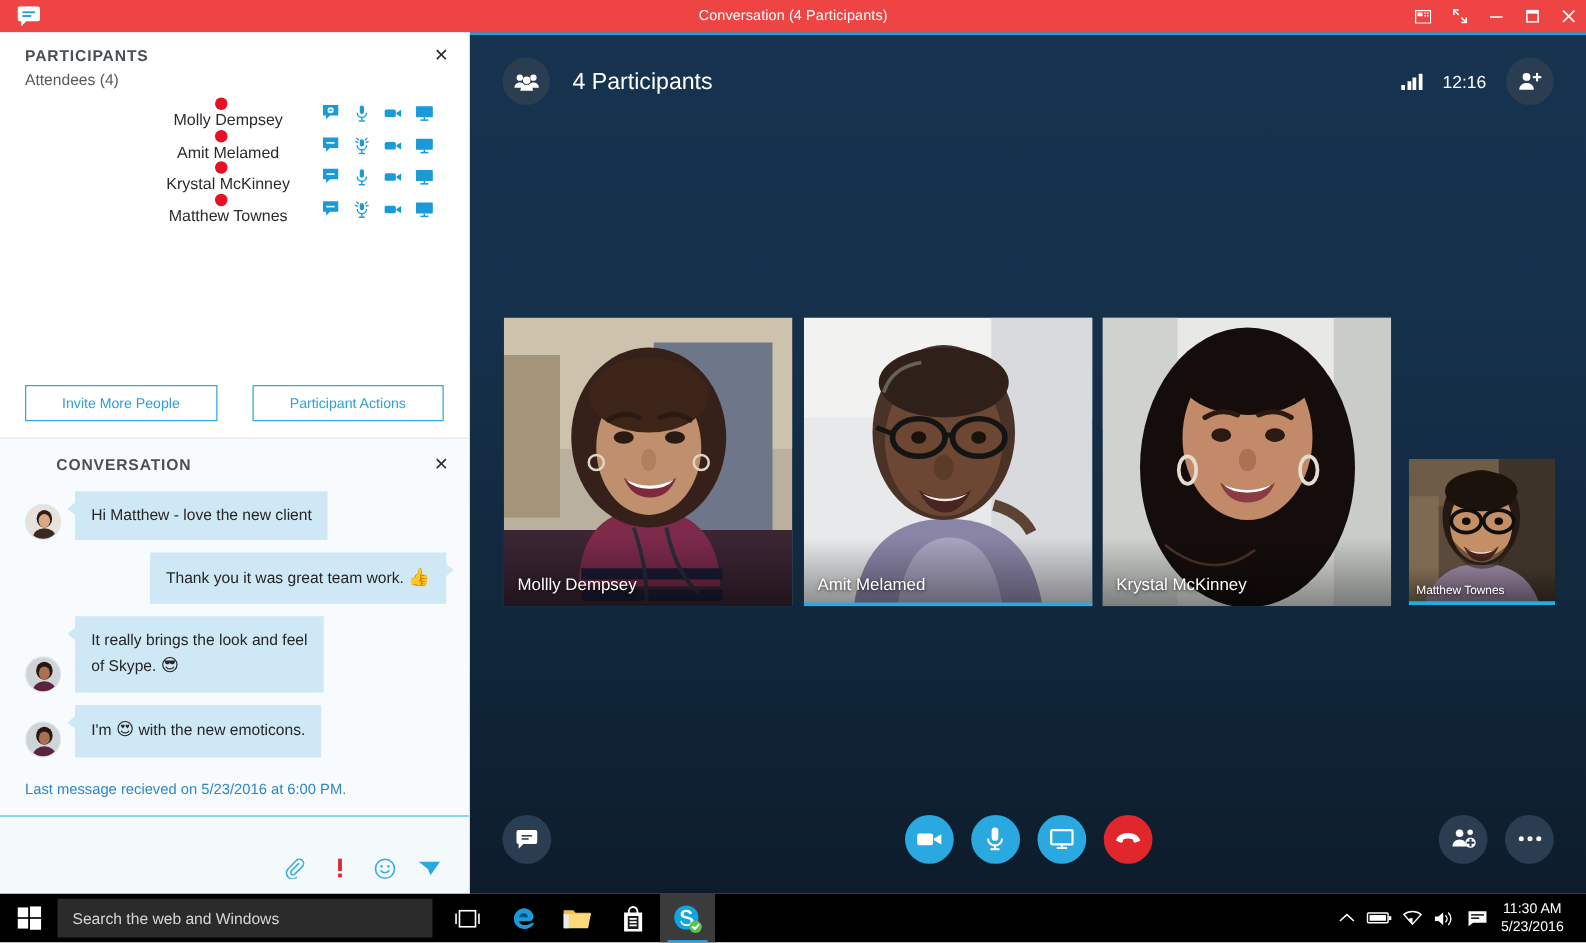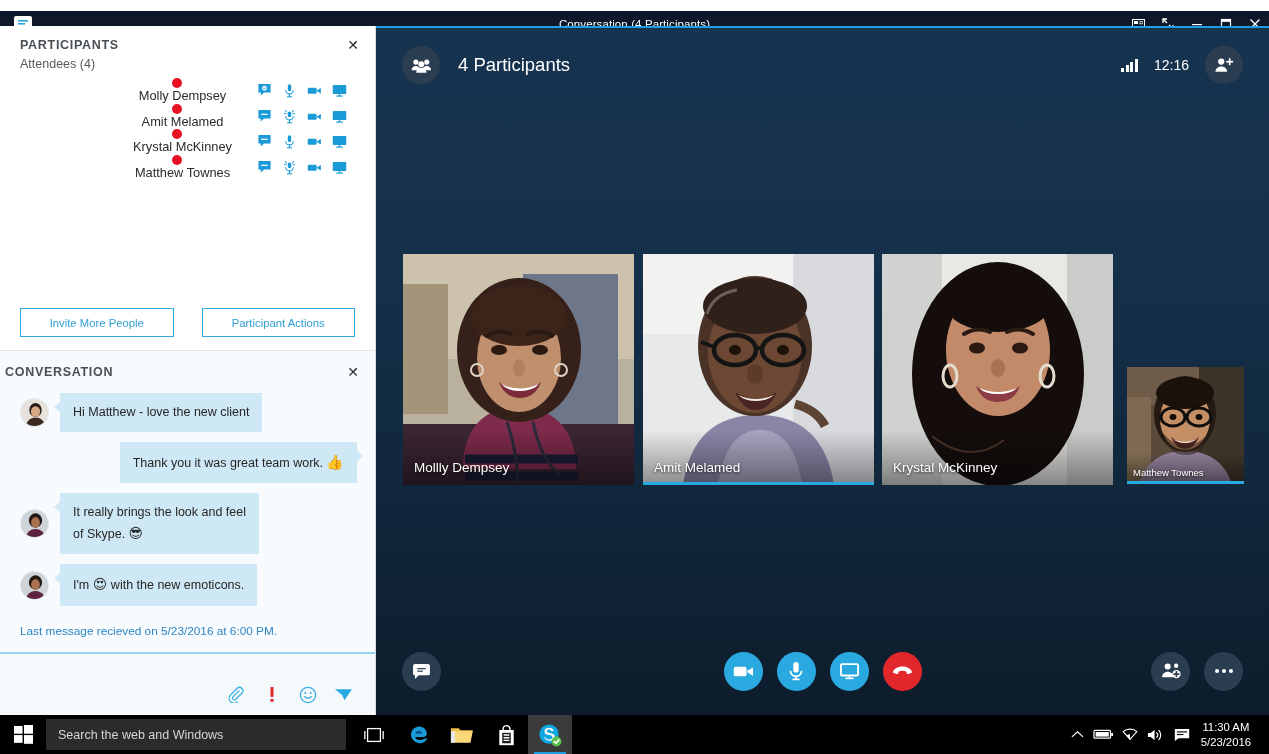--- a/index.html
+++ b/index.html
@@ -6,22 +6,22 @@
   html, body {
     width: 1269px; height: 754px;
     overflow: hidden;
     font-family: "Liberation Sans", sans-serif;
     background: #ffffff;
   }
   #app { position: relative; width: 1269px; height: 754px; }
 
   
   .titlebar {
-    position: absolute; left: 0; top: 11px; width: 1269px; height: 26px;
-    background: #0f172a;
+    position: absolute; left: 0; top: 0; width: 1269px; height: 26px;
+    background: #ef4444;
     display: flex; 
   }
   .titlebar-logo {
     width: 46px; height: 26px; display: flex; align-items: center; justify-content: center;
   }
   .titlebar-title {
     position: absolute; left: 0; right: 0; text-align: center;
     font-size: 11.5px; color: #ffffff; letter-spacing: .1px;
     line-height: 26px; pointer-events: none;
   }
@@ -90,23 +90,24 @@
 
   
   .conversation {
     flex: 1 1 auto; position: relative; background: #f7fbfd;
     display: flex; flex-direction: column;
     border-bottom: 2px solid #8fd4ef;
   }
   .conv-head {
     display: flex; align-items: center; justify-content: space-between;
     padding: 14px 16px 0 5px;
+    margin-left: 40px;
   }
   .msgs { padding: 14px 18px 0 20px; flex: 1 1 auto; overflow: hidden; }
-  .msg { display: flex; align-items: center; margin-bottom: 10px; }
+  .msg { display: flex; align-items: flex-end; margin-bottom: 10px; }
   .msg.out { justify-content: flex-end; }
   .avatar {
     width: 29px; height: 29px; border-radius: 50%; flex: 0 0 auto;
     margin-right: 11px; overflow: hidden; border: 1px solid #e4e9ec;
     background: #cfd8dd;
   }
   .avatar svg { display: block; }
   .bubble {
     background: #cfe8f5; color: #262626; font-size: 12.5px;
     padding: 9px 13px; position: relative; line-height: 1.65;

